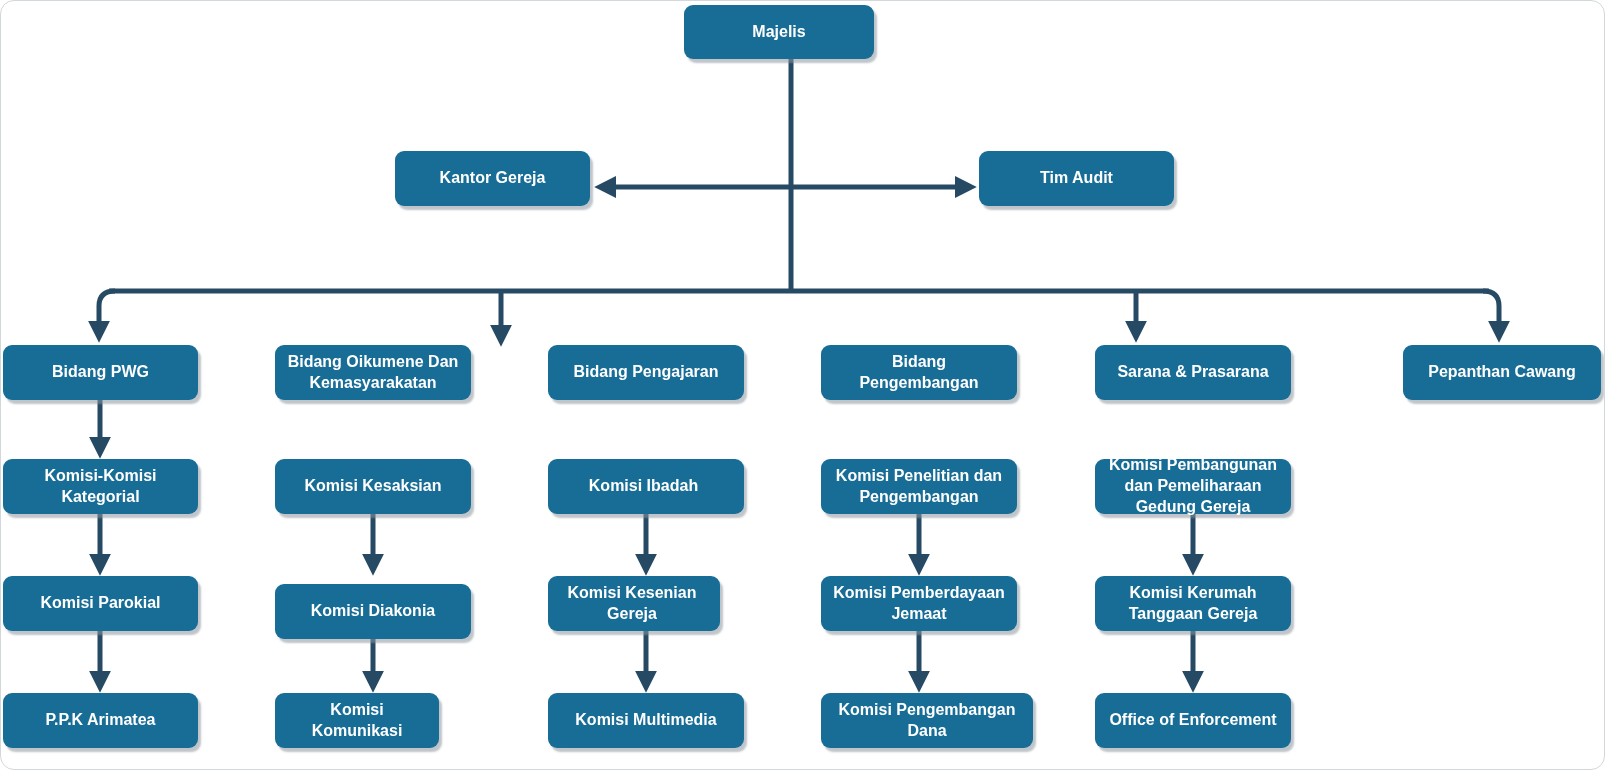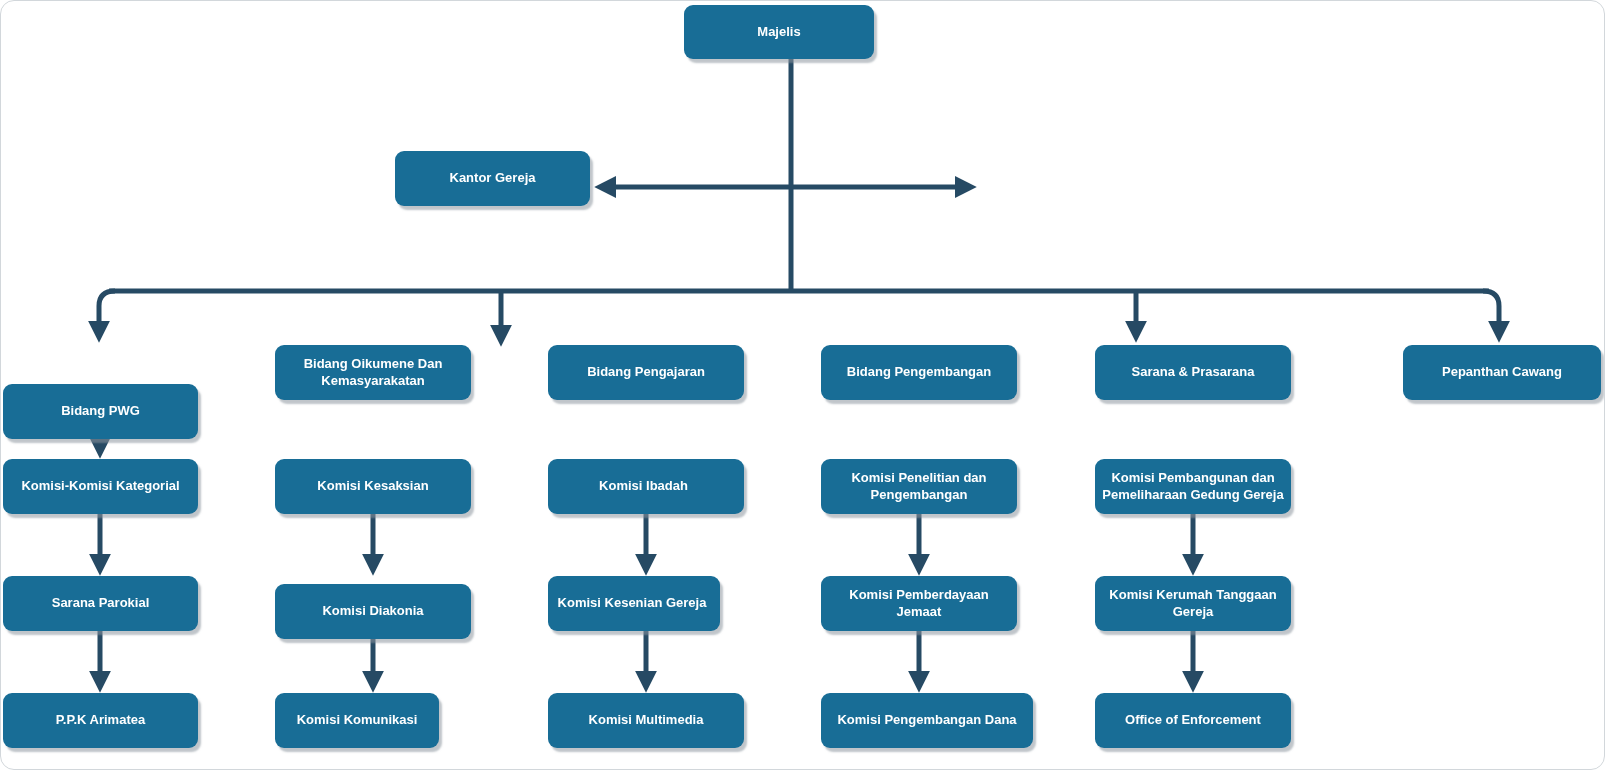--- a/index.html
+++ b/index.html
@@ -19,21 +19,21 @@
     font-family:"Liberation Sans", sans-serif;
   }
   .node{
     position:absolute;
     background:var(--node-fill);
     color:var(--node-text);
     border-radius:9px;
     display:flex;align-items:center;justify-content:center;
     text-align:center;
     font-weight:700;
-    font-size:13px;
+    font-size:16px;
     line-height:1.3;
     padding:4px 12px;
     box-sizing:border-box;
     box-shadow:3px 4px 2px rgba(140,150,158,0.55);
   }
   svg.wires{position:absolute;left:0;top:0;pointer-events:none;}
   svg.wires path{stroke:var(--connector);stroke-width:5;fill:none;}
   svg.wires .ah{fill:var(--connector);stroke:none;}
 </style>
 </head>
@@ -72,35 +72,36 @@
     <path d="M 918 513 L 918 554" marker-end="url(#ah)"></path>
     <path d="M 918 630 L 918 671" marker-end="url(#ah)"></path>
 
     <path d="M 1192 513 L 1192 554" marker-end="url(#ah)"></path>
     <path d="M 1192 630 L 1192 671" marker-end="url(#ah)"></path>
   </svg>
 
   <div class="node" style="left:683px;top:4px;width:190px;height:54px;">Majelis</div>
 
   <div class="node" style="left:394px;top:150px;width:195px;height:55px;">Kantor Gereja</div>
+  <div class="node" style="left:978px;top:150px;width:195px;height:55px;">Tim Audit</div>
 
-  <div class="node" style="left:2px;top:344px;width:195px;height:55px;margin-top:39px;">Bidang PWG</div>
+  <div class="node" style="left:2px;top:344px;width:195px;height:55px;">Bidang PWG</div>
   <div class="node" style="left:274px;top:344px;width:196px;height:55px;">Bidang Oikumene Dan Kemasyarakatan</div>
   <div class="node" style="left:547px;top:344px;width:196px;height:55px;">Bidang Pengajaran</div>
   <div class="node" style="left:820px;top:344px;width:196px;height:55px;">Bidang Pengembangan</div>
   <div class="node" style="left:1094px;top:344px;width:196px;height:55px;">Sarana &amp; Prasarana</div>
   <div class="node" style="left:1402px;top:344px;width:198px;height:55px;">Pepanthan Cawang</div>
 
   <div class="node" style="left:2px;top:458px;width:195px;height:55px;">Komisi-Komisi Kategorial</div>
   <div class="node" style="left:274px;top:458px;width:196px;height:55px;">Komisi Kesaksian</div>
   <div class="node" style="left:547px;top:458px;width:196px;height:55px;padding-left:7px;">Komisi Ibadah</div>
   <div class="node" style="left:820px;top:458px;width:196px;height:55px;">Komisi Penelitian dan Pengembangan</div>
   <div class="node" style="left:1094px;top:458px;width:196px;height:55px;padding:4px 4px;">Komisi Pembangunan dan Pemeliharaan Gedung Gereja</div>
 
-  <div class="node" style="left:2px;top:575px;width:195px;height:55px;">Sarana Parokial</div>
+  <div class="node" style="left:2px;top:575px;width:195px;height:55px;">Komisi Parokial</div>
   <div class="node" style="left:274px;top:575px;width:196px;height:55px;margin-top:8px;">Komisi Diakonia</div>
   <div class="node" style="left:547px;top:575px;width:172px;height:55px;padding-left:8px;">Komisi Kesenian Gereja</div>
   <div class="node" style="left:820px;top:575px;width:196px;height:55px;">Komisi Pemberdayaan Jemaat</div>
   <div class="node" style="left:1094px;top:575px;width:196px;height:55px;">Komisi Kerumah Tanggaan Gereja</div>
 
   <div class="node" style="left:2px;top:692px;width:195px;height:55px;">P.P.K Arimatea</div>
   <div class="node" style="left:274px;top:692px;width:164px;height:55px;">Komisi Komunikasi</div>
   <div class="node" style="left:547px;top:692px;width:196px;height:55px;">Komisi Multimedia</div>
   <div class="node" style="left:820px;top:692px;width:212px;height:55px;">Komisi Pengembangan Dana</div>
   <div class="node" style="left:1094px;top:692px;width:196px;height:55px;width:196px;">Office of Enforcement</div>

